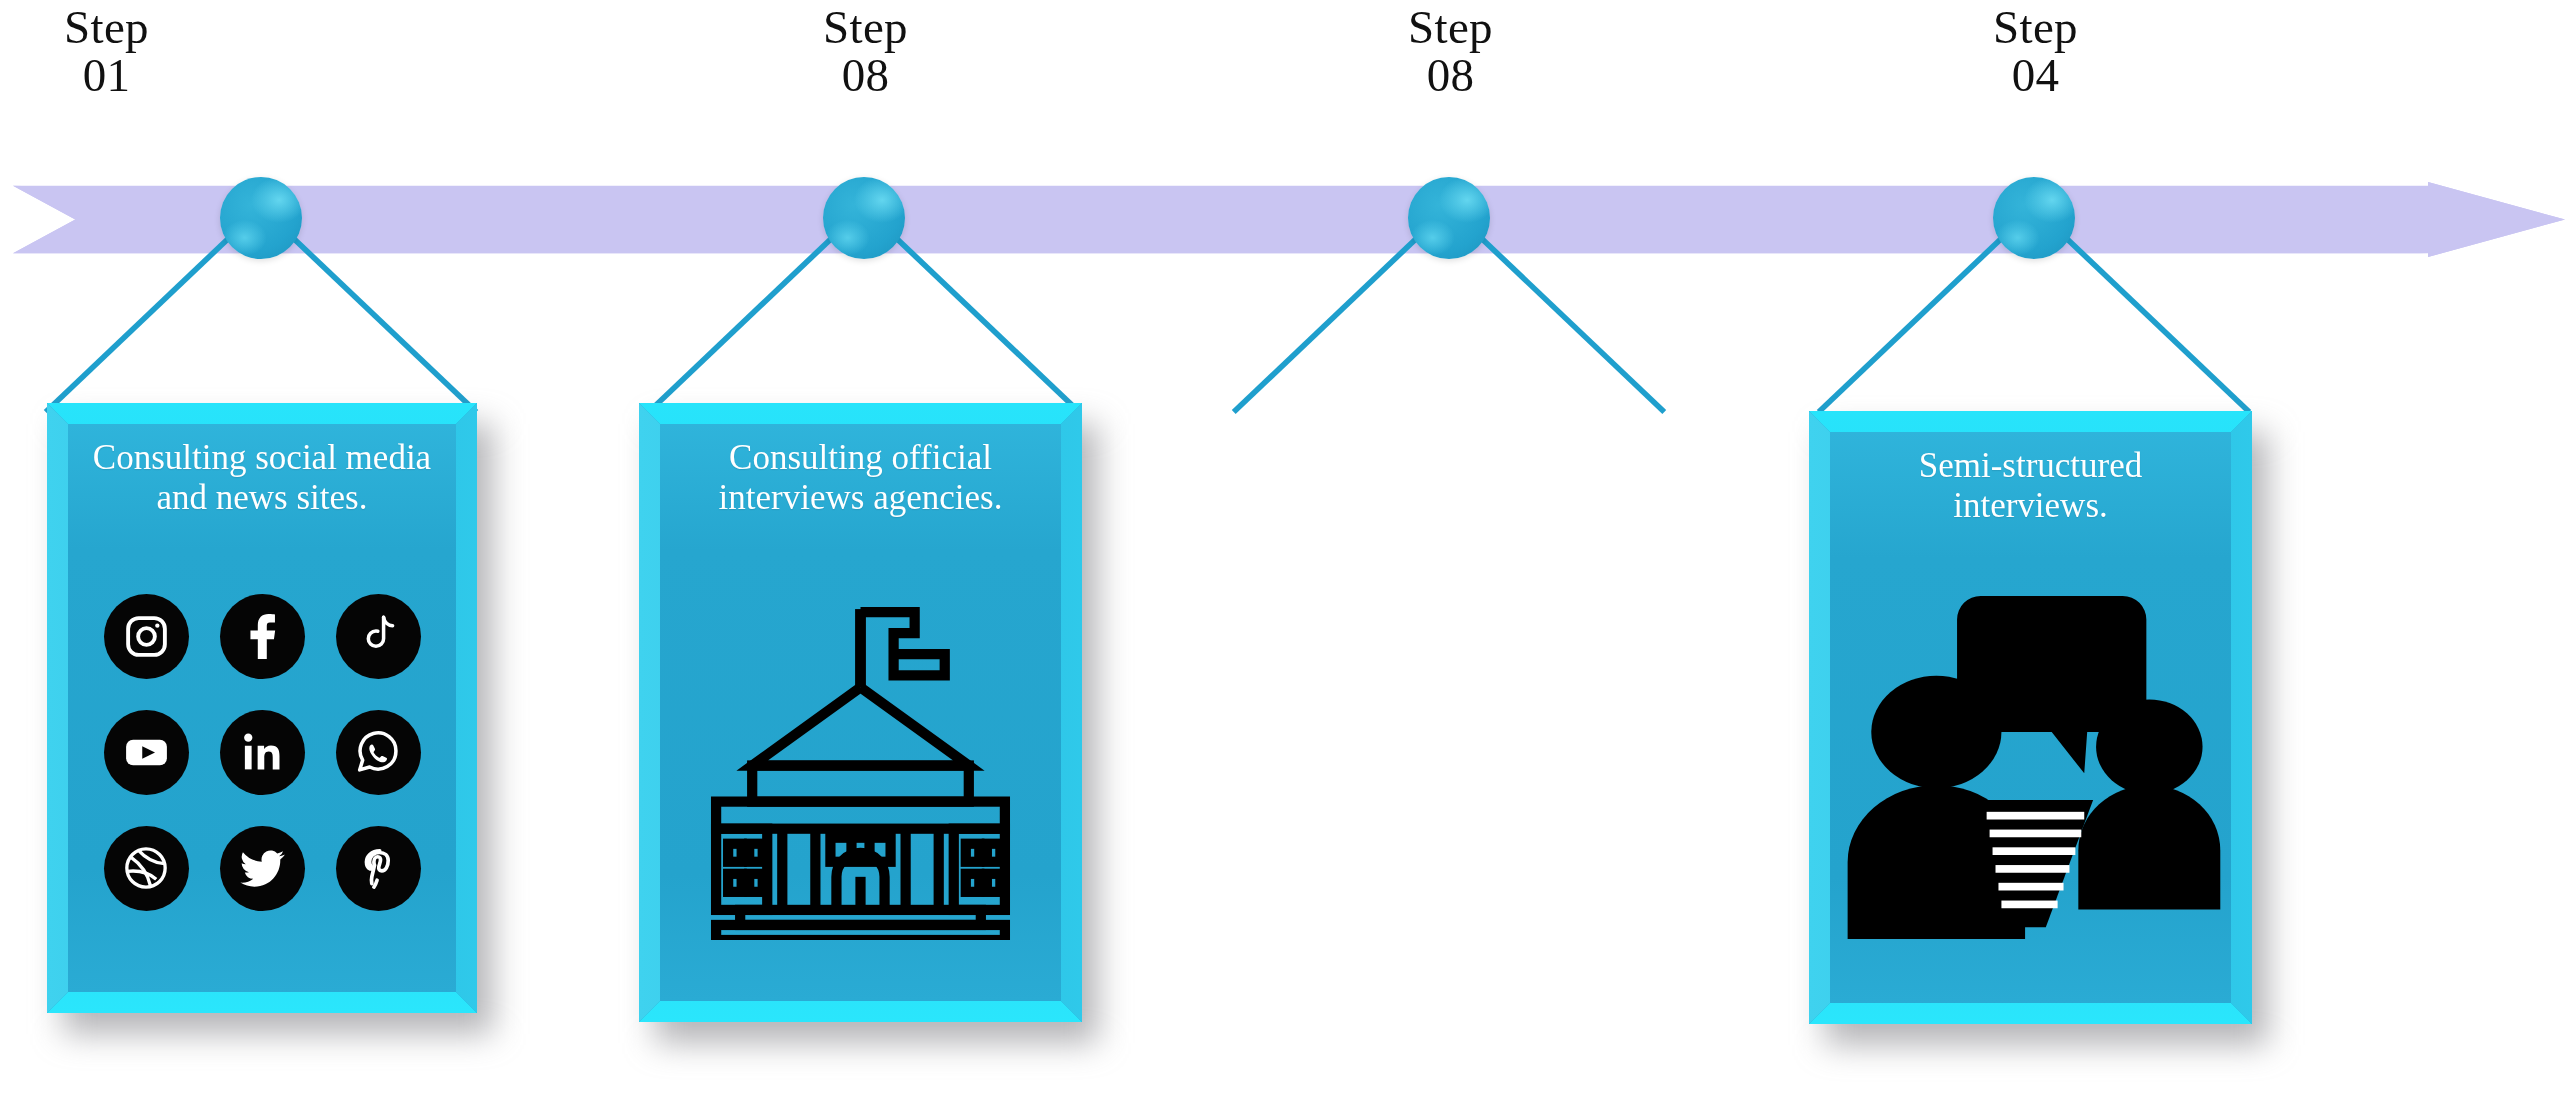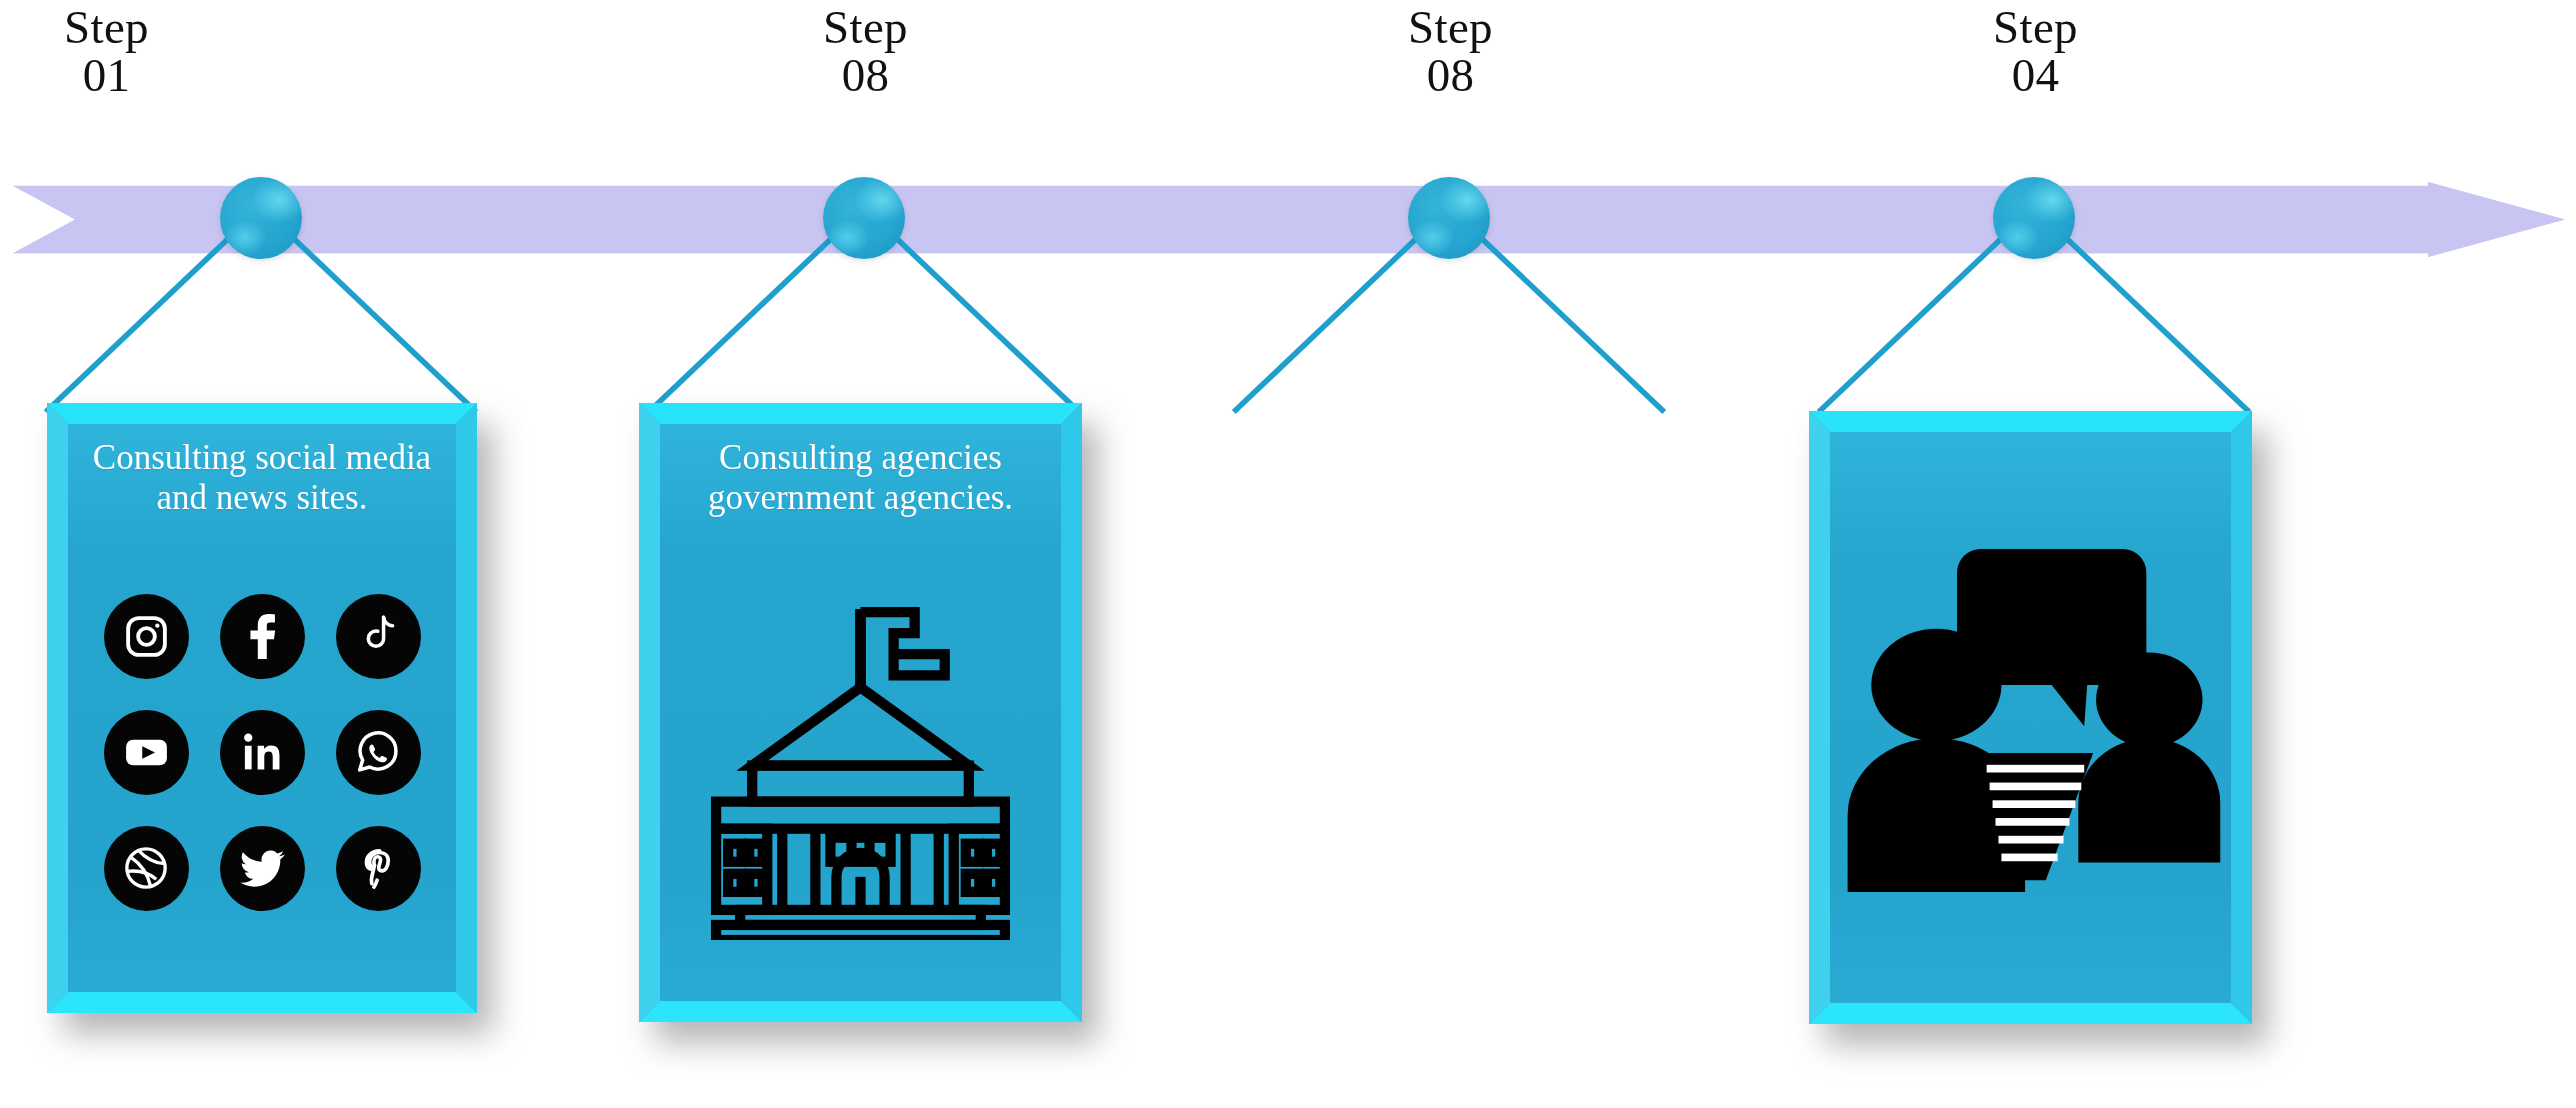--- a/index.html
+++ b/index.html
@@ -287,21 +287,21 @@
   <div class="card-wrap" style="left:639px; top:403px; width:443px; height:619px;">
     <div class="card-shadow"></div>
     <div class="card">
       <div class="bev bev-top"></div>
       <div class="bev bev-bottom"></div>
       <div class="bev bev-left"></div>
       <div class="bev bev-right"></div>
       <div class="card-face"></div>
     </div>
     <div class="card-inner">
-      <div class="card-text">Consulting agencies government agencies.</div>
+      <div class="card-text">Consulting official interviews agencies.</div>
       <div class="card-art">
         <svg width="361" height="361" viewBox="0 0 120 120" fill="none" stroke="#000000" stroke-width="3.4" stroke-linejoin="miter">
 
           <line x1="60" y1="10" x2="60" y2="36" stroke-width="3.6"></line>
           <polyline points="60,11 78,11 78,18 71,18 71,25 88,25 88,32 71,32 71,25"></polyline>
 
           <polyline points="60,36 24,62 96,62 60,36"></polyline>
 
           <rect x="24" y="62" width="72" height="12"></rect>
 
@@ -365,20 +365,21 @@
   <div class="card-wrap" style="left:1809px; top:411px; width:443px; height:613px;">
     <div class="card-shadow"></div>
     <div class="card">
       <div class="bev bev-top"></div>
       <div class="bev bev-bottom"></div>
       <div class="bev bev-left"></div>
       <div class="bev bev-right"></div>
       <div class="card-face"></div>
     </div>
     <div class="card-inner">
+      <div class="card-text">Semi-structured interviews.</div>
       <div class="card-art">
         <svg width="386" height="349" viewBox="0 0 130 118">
 
           <path d="M48 2 H96 a8 8 0 0 1 8 8 V40 a8 8 0 0 1 -8 8 H84 l-1 14 -11 -14 H48 a8 8 0 0 1 -8 -8 V10 a8 8 0 0 1 8 -8 Z" fill="#000"></path>
 
           <ellipse cx="33" cy="48" rx="22" ry="19" fill="#000"></ellipse>
           <path d="M3 118 V92 a30 26 0 0 1 60 0 V118 Z" fill="#000"></path>
 
           <ellipse cx="105" cy="53" rx="18" ry="16" fill="#000"></ellipse>
           <path d="M81 108 V88 a24 22 0 0 1 48 0 V108 Z" fill="#000"></path>

